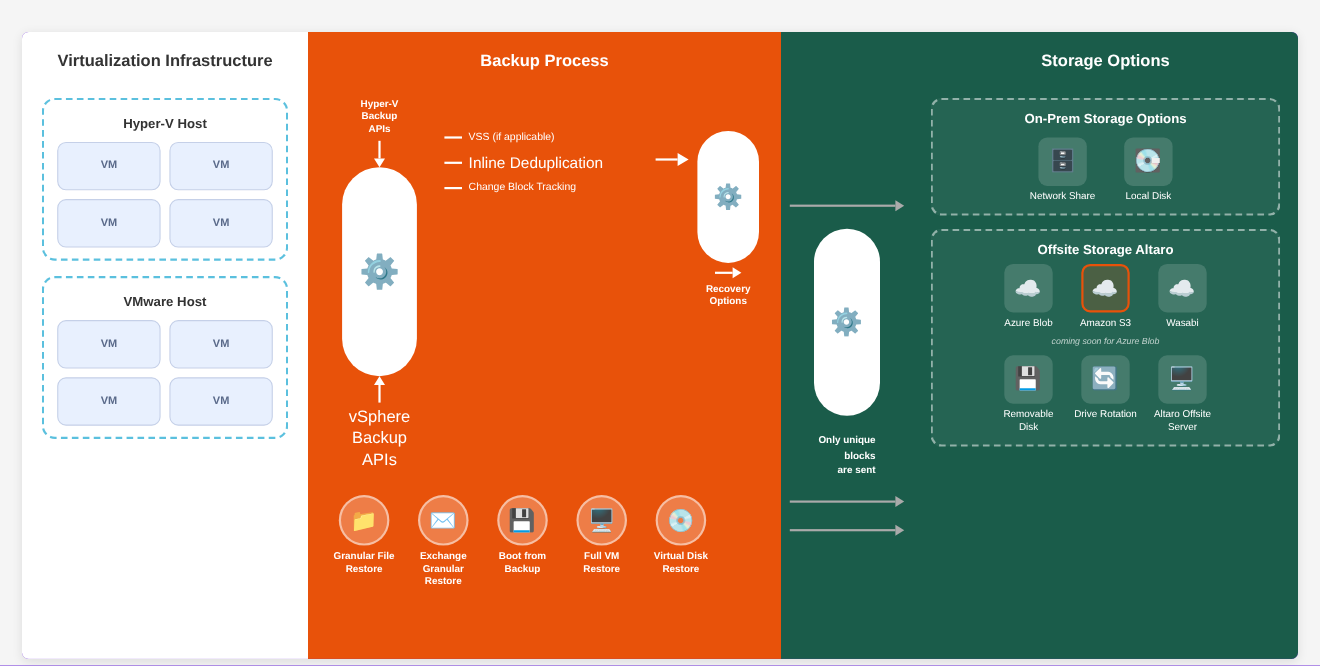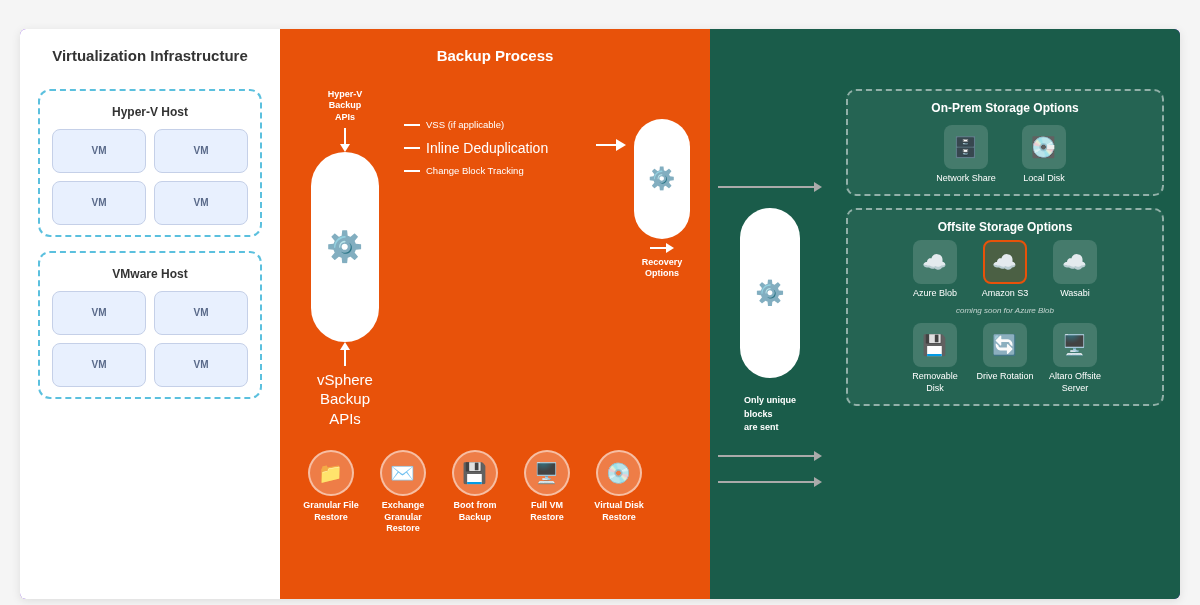--- a/index.html
+++ b/index.html
@@ -468,52 +468,53 @@
 
     <div style="display:flex;align-items:center;width:100%;">
       <div style="flex:1;height:2px;background:#aaa;"></div>
       <div style="width:0;height:0;border-top:5px solid transparent;border-bottom:5px solid transparent;border-left:8px solid #aaa;"></div>
     </div>
 
     <div class="tall-cyl-right">
       <span style="font-size:24px;color:#1a5c4a;">⚙️</span>
     </div>
 
-    <div style="color:white;font-size:9px;font-weight:600;text-align:left;line-height:1.5;">Only unique<br>blocks<br>are sent</div>
+    <div style="color:white;font-size:9px;font-weight:600;text-align:right;line-height:1.5;">Only unique<br>blocks<br>are sent</div>
 
     <div style="display:flex;flex-direction:column;gap:16px;width:100%;">
       <div style="display:flex;align-items:center;">
         <div style="flex:1;height:2px;background:#aaa;"></div>
         <div style="width:0;height:0;border-top:5px solid transparent;border-bottom:5px solid transparent;border-left:8px solid #aaa;"></div>
       </div>
       <div style="display:flex;align-items:center;">
         <div style="flex:1;height:2px;background:#aaa;"></div>
         <div style="width:0;height:0;border-top:5px solid transparent;border-bottom:5px solid transparent;border-left:8px solid #aaa;"></div>
       </div>
     </div>
   </div>
 
   <div class="right-panel">
+    <span class="section-title right-title">Storage Options</span>
 
     <div class="storage-box">
       <div class="storage-box-title">On-Prem Storage Options</div>
       <div class="storage-icons-row">
         <div class="storage-item">
           <div class="storage-icon">🗄️</div>
           <span class="storage-label">Network Share</span>
         </div>
         <div class="storage-item">
           <div class="storage-icon">💽</div>
           <span class="storage-label">Local Disk</span>
         </div>
       </div>
     </div>
 
     <div class="offsite-box">
-      <div class="offsite-box-title">Offsite Storage Options</div>
+      <div class="offsite-box-title">Offsite Storage Altaro</div>
 
       <div class="cloud-row">
         <div class="cloud-item">
           <div class="cloud-icon">☁️</div>
           <span class="cloud-label">Azure Blob</span>
         </div>
         <div class="cloud-item">
           <div class="cloud-icon highlighted">☁️</div>
           <span class="cloud-label">Amazon S3</span>
         </div>

